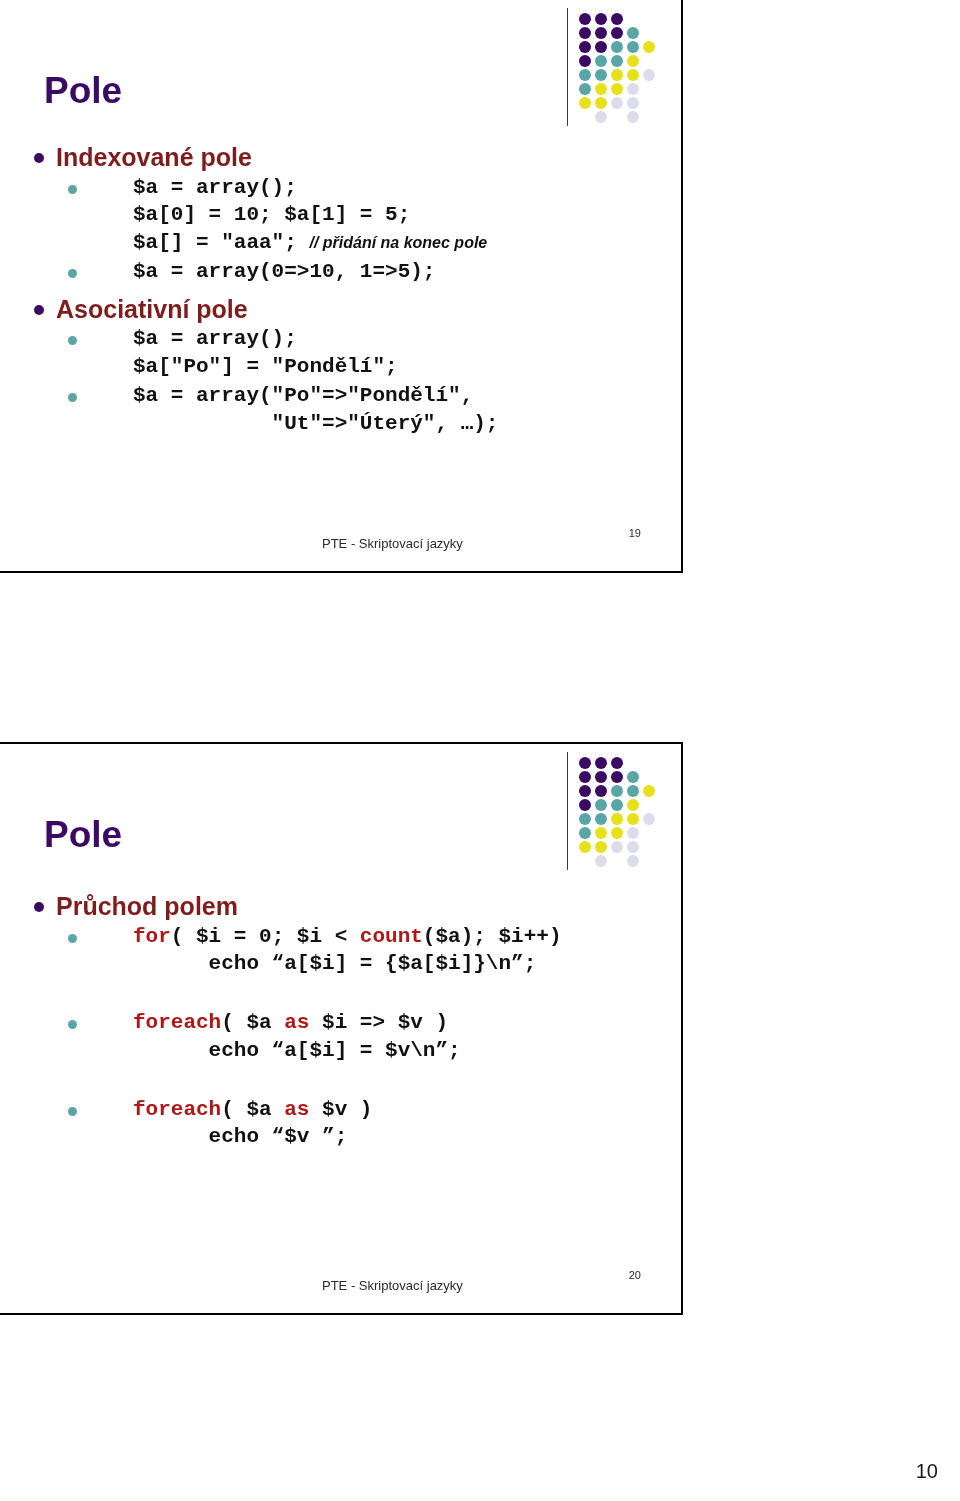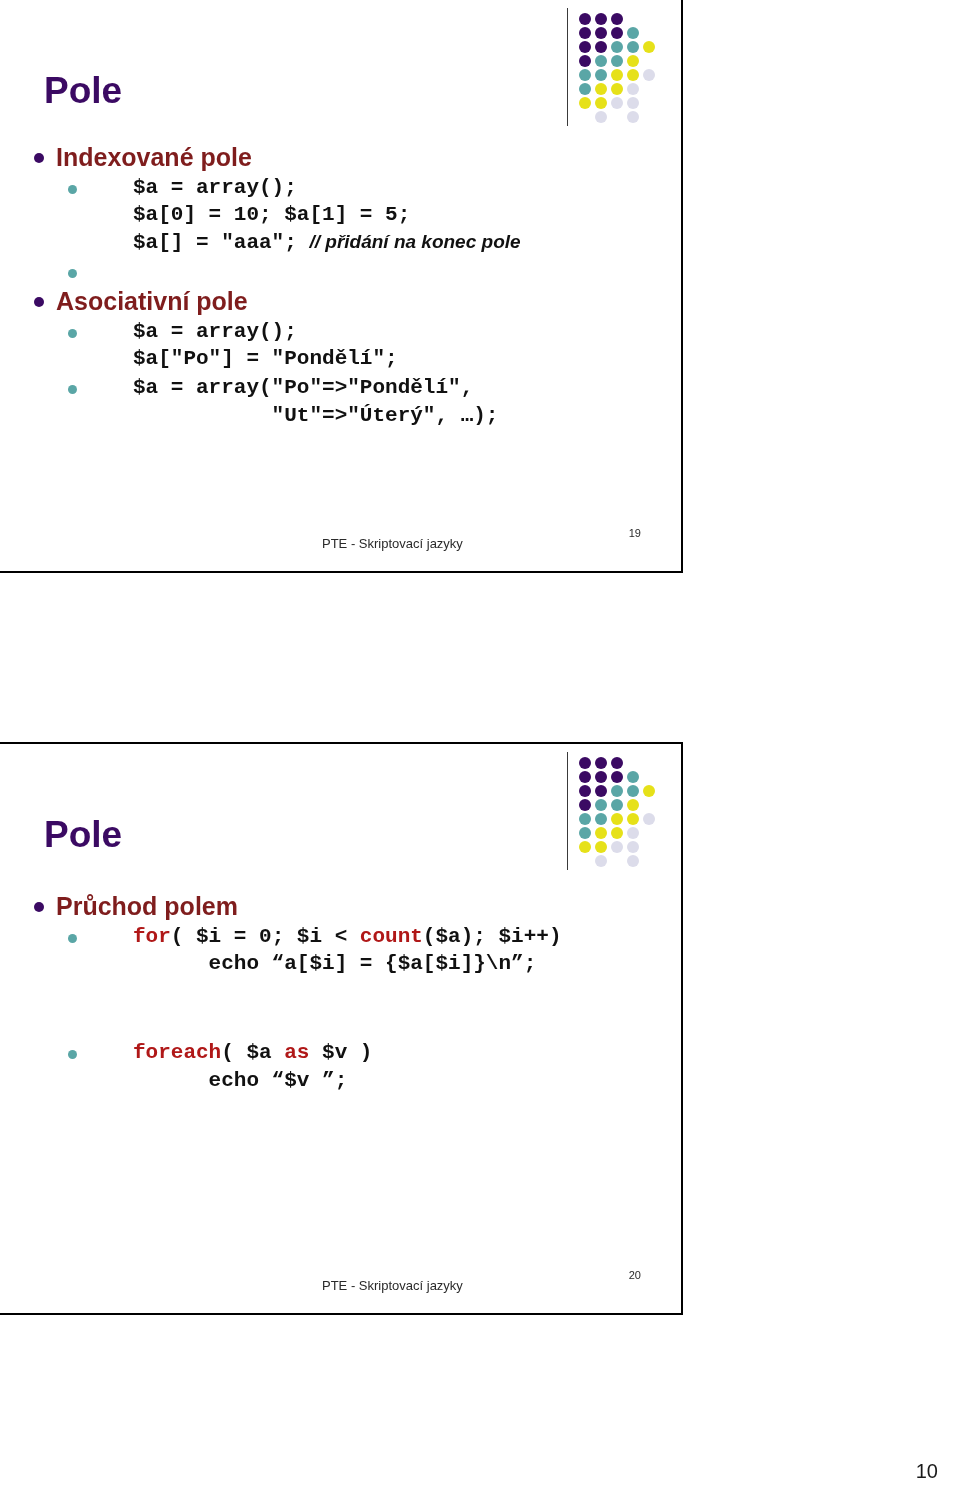--- a/index.html
+++ b/index.html
@@ -129,21 +129,21 @@
     font-size: 21px;
     line-height: 1.32;
     color: #111111;
     white-space: pre;
   }
   .code .kw { color: #b01818; }
   .comment {
     font-family: "Liberation Sans", sans-serif;
     font-style: italic;
     font-weight: bold;
-    font-size: 19px;
+    font-size: 16px;
     color: #111111;
   }
 
   .gap-sm { height: 8px; }
   .gap-md { height: 30px; }
 
   
   .slide-footer {
     position: absolute;
     left: 0;
@@ -242,20 +242,21 @@
       <span class="lvl1-text">Indexované pole</span>
     </div>
 
     <div class="lvl2">
       <span class="bullet"></span>
       <span class="code"><span>$a = array();</span><br><span>$a[0] = 10; $a[1] = 5;</span><br><span>$a[] = "aaa"; </span><span class="comment">// přidání na konec pole</span></span>
     </div>
 
     <div class="lvl2">
       <span class="bullet"></span>
+      <span class="code">$a = array(0=&gt;10, 1=&gt;5);</span>
     </div>
 
     <div class="gap-sm"></div>
 
     <div class="lvl1">
       <span class="bullet"></span>
       <span class="lvl1-text">Asociativní pole</span>
     </div>
 
     <div class="lvl2">
@@ -341,20 +342,25 @@
     </div>
 
     <div class="lvl2">
       <span class="bullet"></span>
       <span class="code"><span class="kw">for</span><span>( $i = 0; $i &lt; </span><span class="kw">count</span><span>($a); $i++)
       echo “a[$i] = {$a[$i]}\n”;</span></span>
     </div>
 
     <div class="gap-md"></div>
 
+    <div class="lvl2">
+      <span class="bullet"></span>
+      <span class="code"><span class="kw">foreach</span><span>( $a </span><span class="kw">as</span><span> $i =&gt; $v )
+      echo “a[$i] = $v\n”;</span></span>
+    </div>
 
     <div class="gap-md"></div>
 
     <div class="lvl2">
       <span class="bullet"></span>
       <span class="code"><span class="kw">foreach</span><span>( $a </span><span class="kw">as</span><span> $v )
       echo “$v ”;</span></span>
     </div>
 
   </div>

